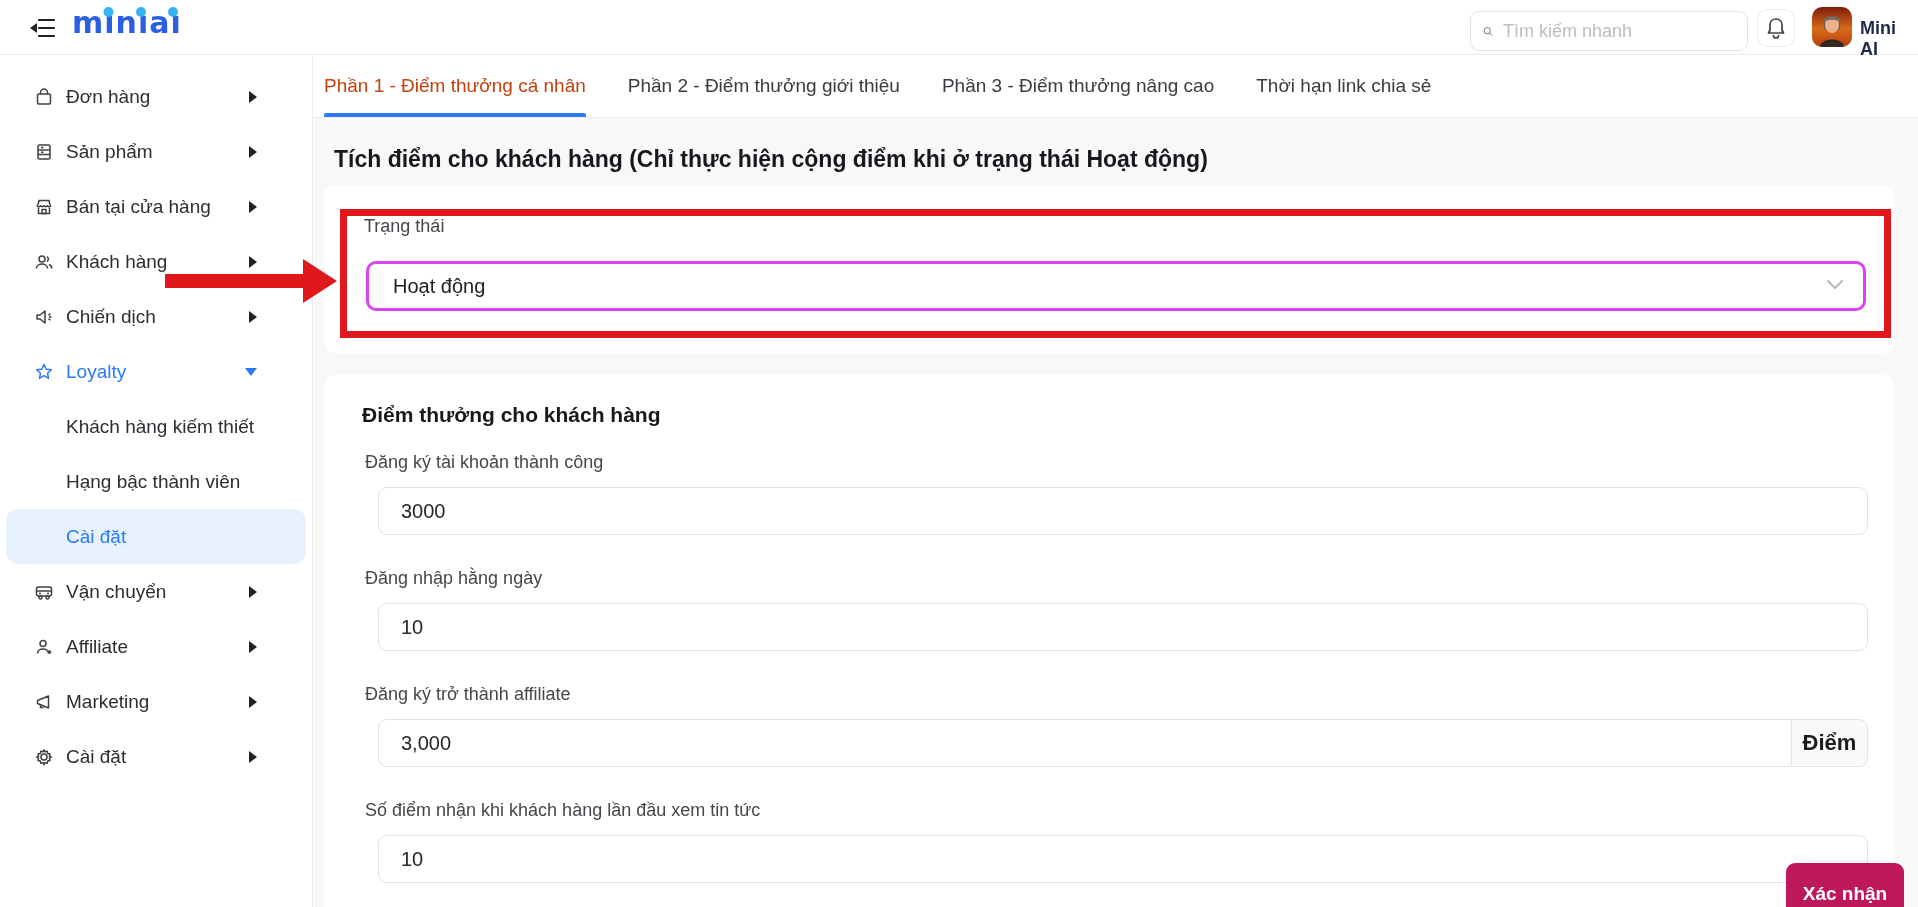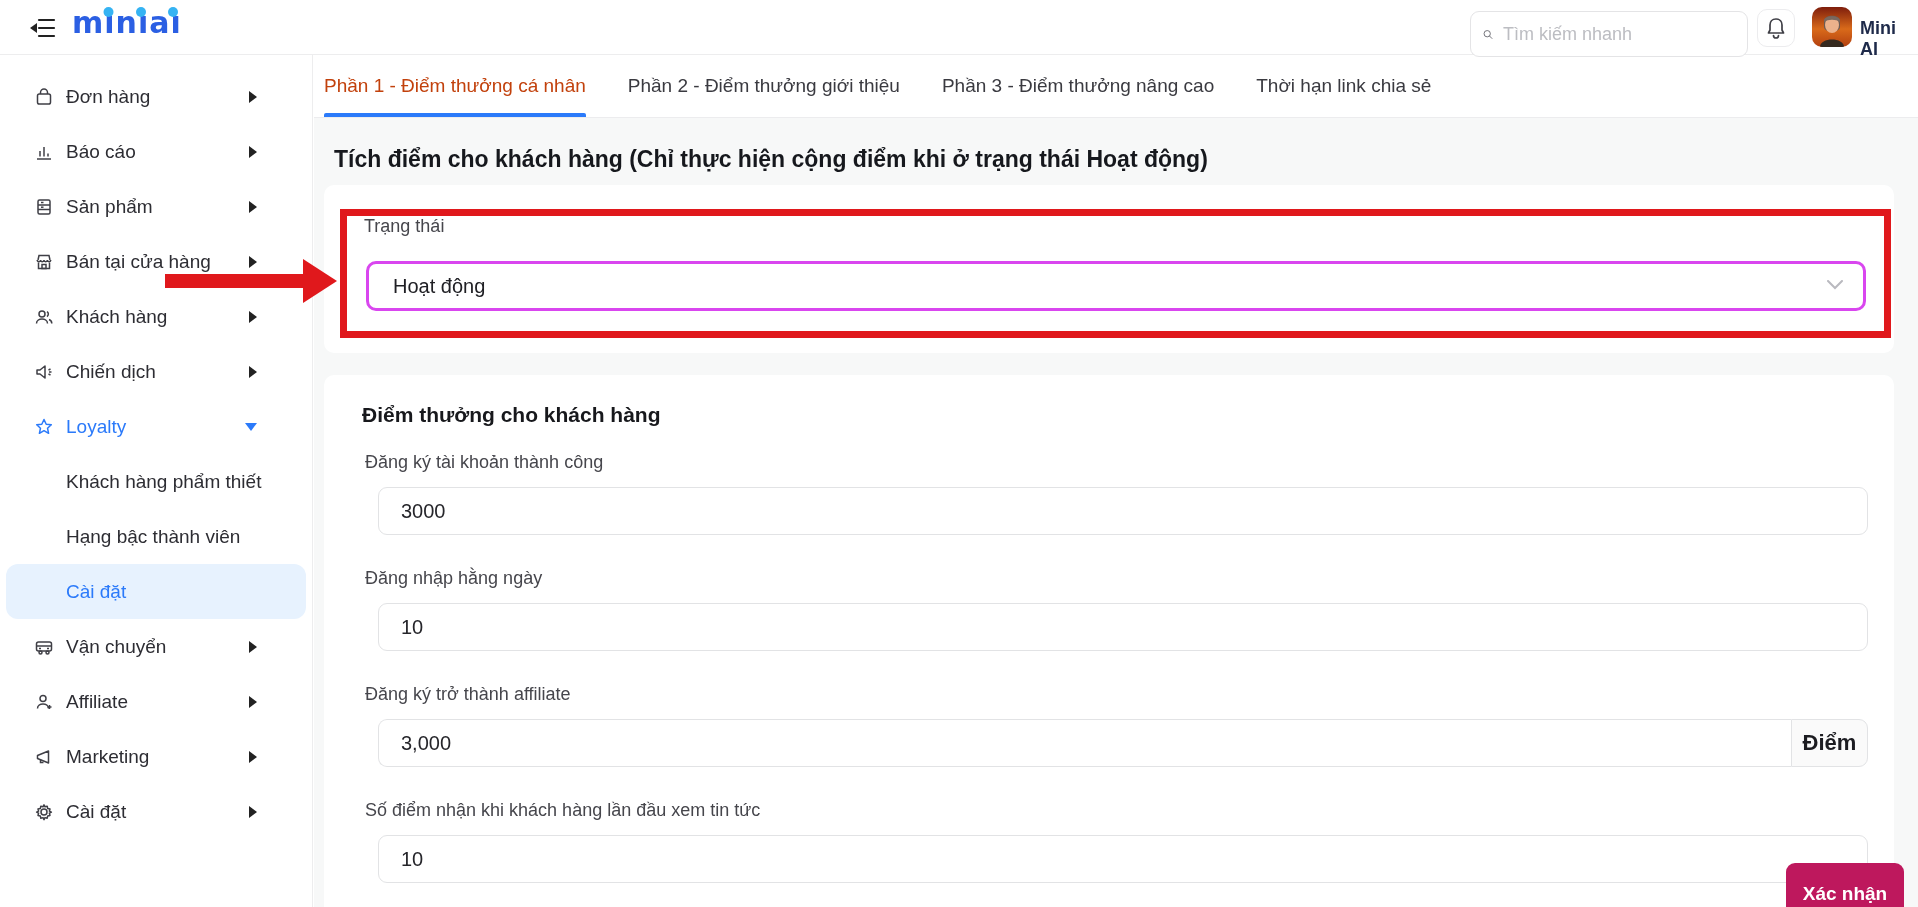--- a/index.html
+++ b/index.html
@@ -4,21 +4,21 @@
 <style>
   * { margin:0; padding:0; box-sizing:border-box; }
   html,body { width:1918px; height:907px; overflow:hidden; background:#fff;
     font-family:"Liberation Sans", sans-serif; -webkit-font-smoothing:antialiased; }
 
   
   #header { position:absolute; left:0; top:0; width:1918px; height:55px; background:#fff;
     border-bottom:1px solid #ededee; z-index:30; }
   #collapse-btn { position:absolute; left:30px; top:16px; width:26px; height:24px; cursor:pointer; }
   #logo { position:absolute; left:56px; top:5px; width:120px; height:34px;margin-left:16px; }
-  #search-box { position:absolute; left:1470px; top:11px; width:278px; height:46px;
+  #search-box { position:absolute; left:1470px; top:11px; width:278px; height:40px;
     border:1px solid #e4e4e6; border-radius:9px; display:flex; align-items:center; padding:0 12px; background:#fff; }
   #search-box input { border:none; outline:none; flex:1; font-size:18px; color:#333;
     font-family:"Liberation Sans",sans-serif; margin-left:10px; background:transparent; }
   #search-box input::placeholder { color:#bcbdc2; }
   #bell-btn { position:absolute; left:1757px; top:9px; width:38px; height:38px; border:1px solid #ececee;
     border-radius:10px; display:flex; align-items:center; justify-content:center; background:#fff; cursor:pointer; }
   #avatar { position:absolute; left:1812px; top:7px; width:40px; height:40px; border-radius:10px; overflow:hidden; }
   #user-name { position:absolute; left:1860px; top:18px; font-size:18px; font-weight:bold; color:#1e2a4a; }
 
   
@@ -140,36 +140,20 @@
       </svg>
       </span>
     <span class="si-label">Đơn hàng</span>
     <span class="si-caret">
       <svg width="8" height="12" viewBox="0 0 8 12">
           <polygon points="0,0 8,6 0,12" fill="#222"></polygon>
         </svg>
       </span>
   </div>
 
-  <div class="side-item">
-    <span class="si-icon">
-      <svg width="20" height="20" viewBox="0 0 20 20" fill="none" stroke="#3f3f46" stroke-width="1.5">
-        <line x1="3" y1="17" x2="17" y2="17"></line>
-          <line x1="6" y1="9" x2="6" y2="14.5"></line>
-        <line x1="10" y1="5" x2="10" y2="14.5"></line>
-          <line x1="14" y1="11.5" x2="14" y2="14.5"></line>
-      </svg>
-      </span>
-    <span class="si-label">Báo cáo</span>
-    <span class="si-caret">
-      <svg width="8" height="12" viewBox="0 0 8 12">
-          <polygon points="0,0 8,6 0,12" fill="#222"></polygon>
-        </svg>
-      </span>
-  </div>
 
   <div class="side-item">
     <span class="si-icon">
       <svg width="20" height="20" viewBox="0 0 20 20" fill="none" stroke="#3f3f46" stroke-width="1.5">
         <rect x="4" y="3" width="12" height="14" rx="1.5"></rect>
           <line x1="4" y1="8" x2="16" y2="8"></line>
         <line x1="4" y1="12.5" x2="16" y2="12.5"></line>
           <line x1="7" y1="5.5" x2="9.5" y2="5.5"></line>
           <line x1="7" y1="10.2" x2="9.5" y2="10.2"></line>
       </svg>
@@ -242,21 +226,21 @@
       </span>
     <span class="si-label">Loyalty</span>
     <span class="si-caret">
       <svg width="12" height="8" viewBox="0 0 12 8">
           <polygon points="0,0 12,0 6,8" fill="#2b7afa"></polygon>
         </svg>
       </span>
   </div>
 
   <div class="side-sub">
-    <span class="si-label">Khách hàng phẩm thiết</span>
+    <span class="si-label">Khách hàng kiếm thiết</span>
   </div>
   <div class="side-sub">
     <span class="si-label">Hạng bậc thành viên</span>
   </div>
   <div class="side-sub selected">
     <span class="si-label">Cài đặt</span>
   </div>
 
   <div class="side-item">
     <span class="si-icon">

